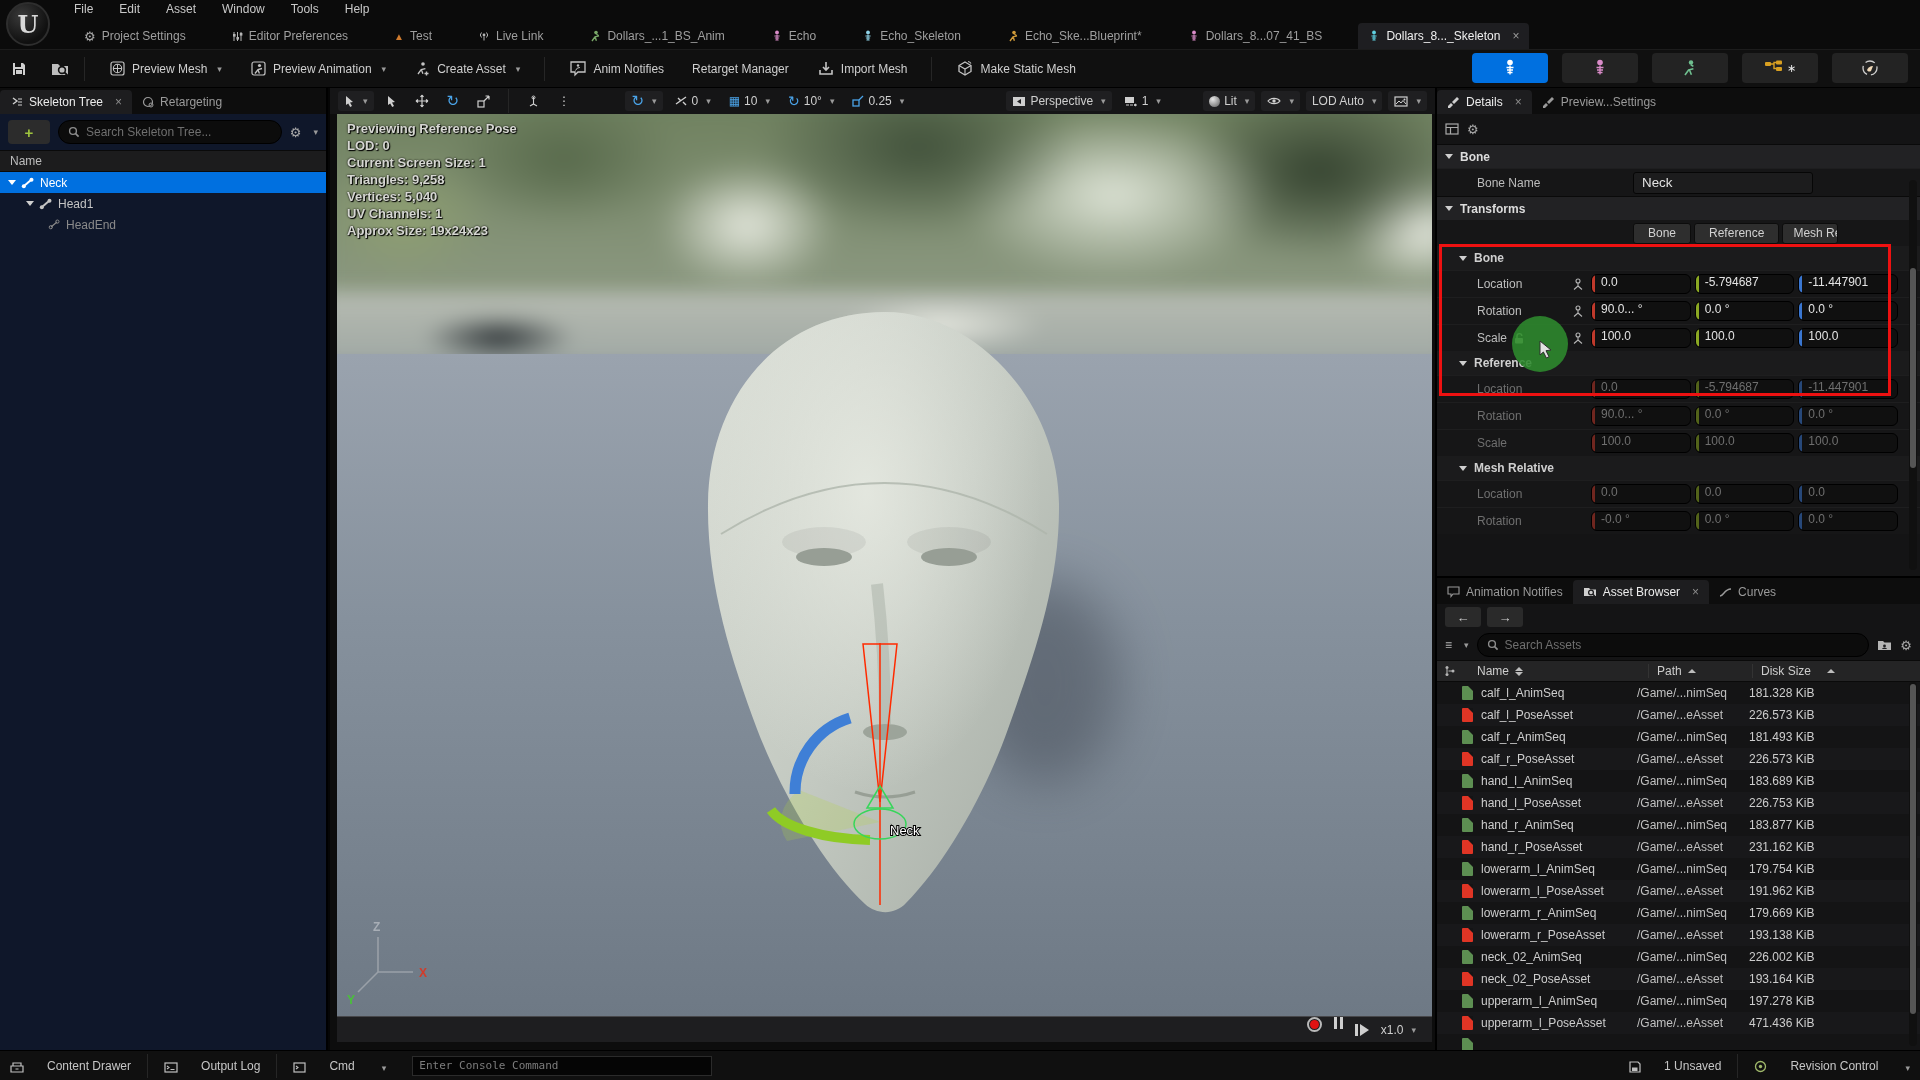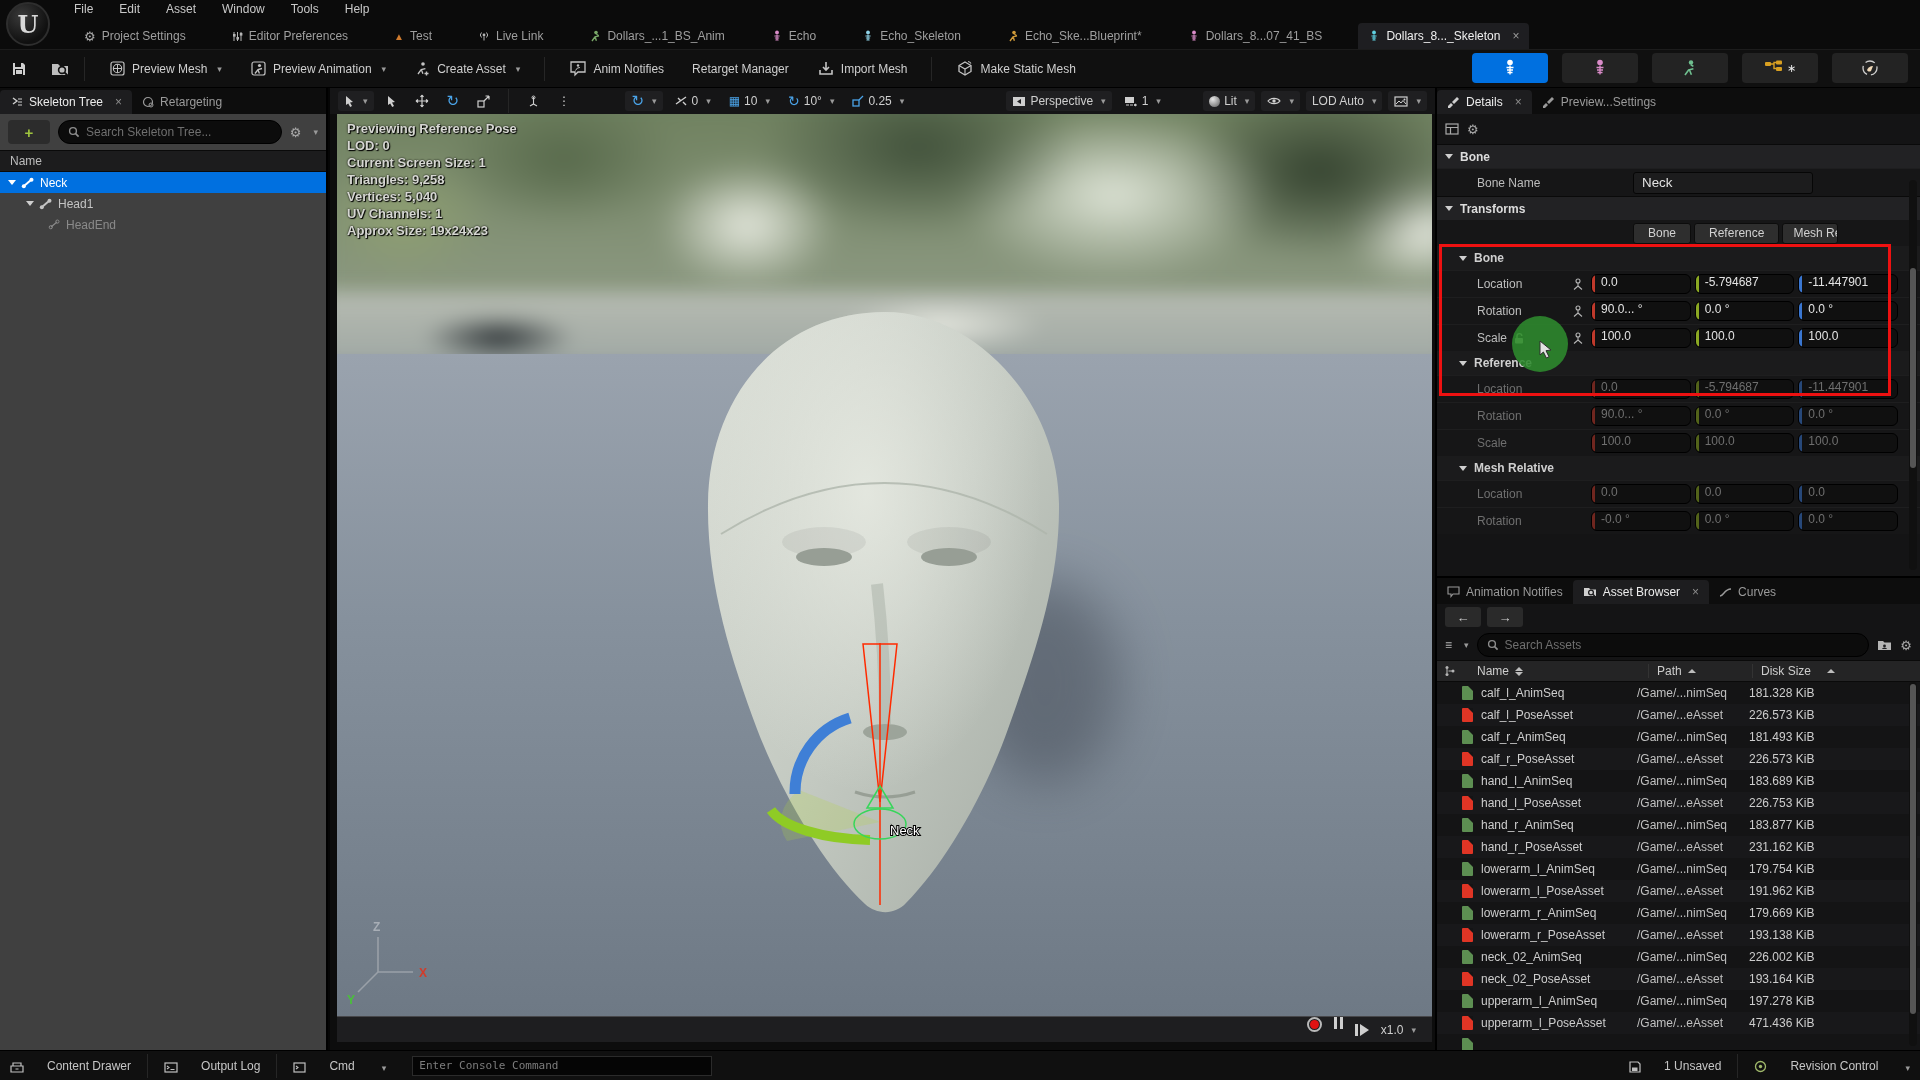--- a/index.html
+++ b/index.html
@@ -20,21 +20,21 @@
   .dtab .x{color:#9a9a9a;font-size:12px;margin-left:6px}
   #toolbar{left:0;top:49px;width:1920px;height:39px;background:#101010;border-top:1px solid #1c1c1c;border-bottom:1px solid #000;display:flex;align-items:center;padding:0 10px;gap:8px}
   .tbtn{display:flex;align-items:center;gap:6px;padding:6px 10px;border-radius:4px;color:#cfcfcf;white-space:nowrap}
   .tsep{width:1px;height:24px;background:#262626;margin:0 6px}
   #modebtns{position:absolute;right:12px;top:53px;display:flex;gap:14px}
   .mbtn{width:76px;height:30px;border-radius:4px;background:#232323;display:flex;align-items:center;justify-content:center}
   .mbtn.on{background:#0070e0}
   .mstar{color:#e8e8e8;font-size:11px;margin-left:3px}
 
   
-  #leftpanel{left:0;top:88px;width:328px;height:962px;background:#404040;border-right:2px solid #000}
+  #leftpanel{left:0;top:88px;width:328px;height:962px;background:#0f172a;border-right:2px solid #000}
   .ptabstrip{height:26px;background:#0d0d0d;display:flex;align-items:flex-end}
   .ptab{height:24px;display:flex;align-items:center;gap:6px;padding:0 10px;color:#9a9a9a;white-space:nowrap}
   .ptab.on{background:#1d1d1f;border-radius:4px 4px 0 0;color:#ececec}
   .ptab .x{color:#8d8d8d;margin-left:6px}
   #stree-tools{height:36px;display:flex;align-items:center;gap:8px;padding:0 8px}
   .addbtn{width:42px;height:24px;background:#2c2c2c;border-radius:4px;color:#9fc43e;font-size:15px;font-weight:bold;display:flex;align-items:center;justify-content:center}
   .search{flex:1;height:24px;background:#0c0c0c;border:1px solid #000;border-radius:12px;display:flex;align-items:center;gap:6px;padding:0 9px}
   .search input{flex:1;background:transparent;border:0;outline:0;color:#cfcfcf;font-size:12px;font-family:"Liberation Sans",sans-serif}
   .search input::placeholder{color:#6f6f6f}
   .gear{color:#a9a9a9;font-size:13px}

